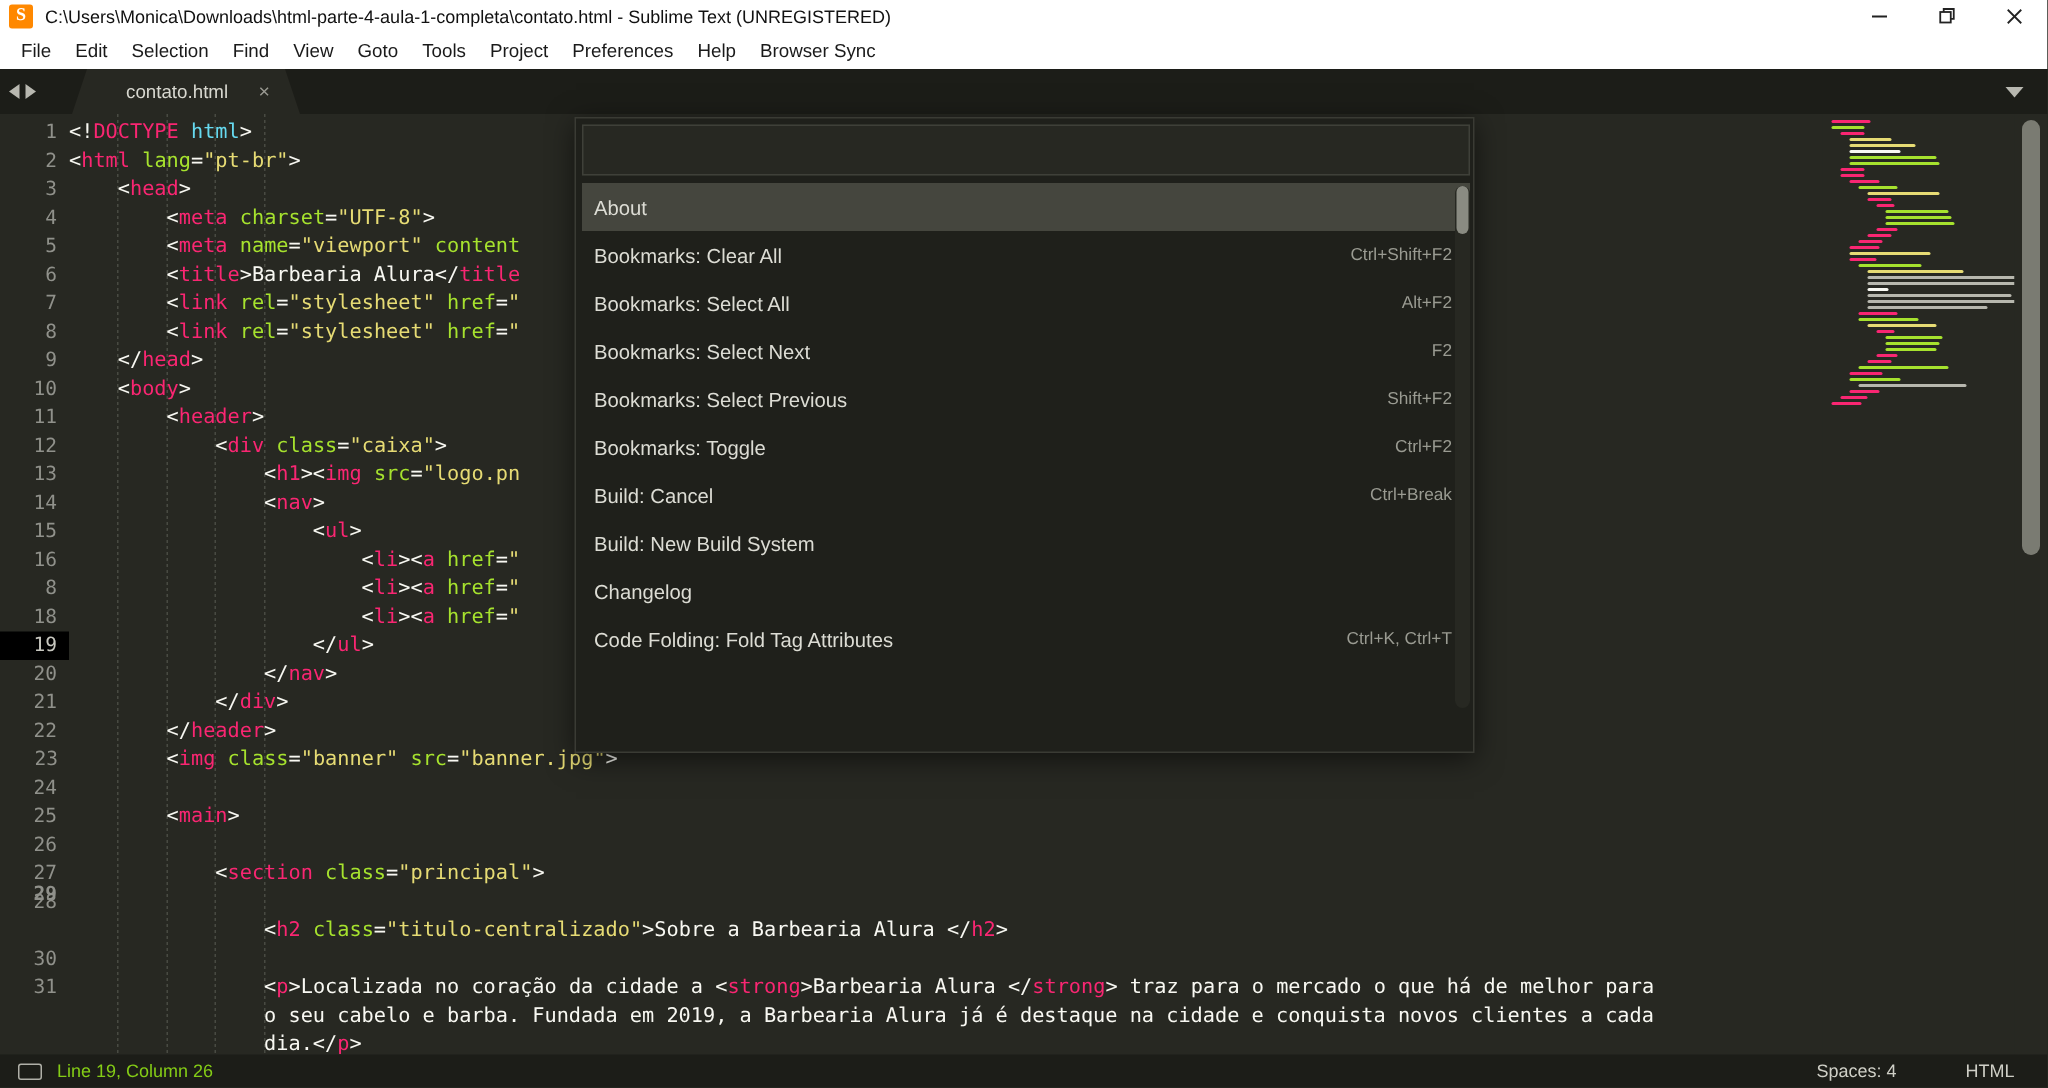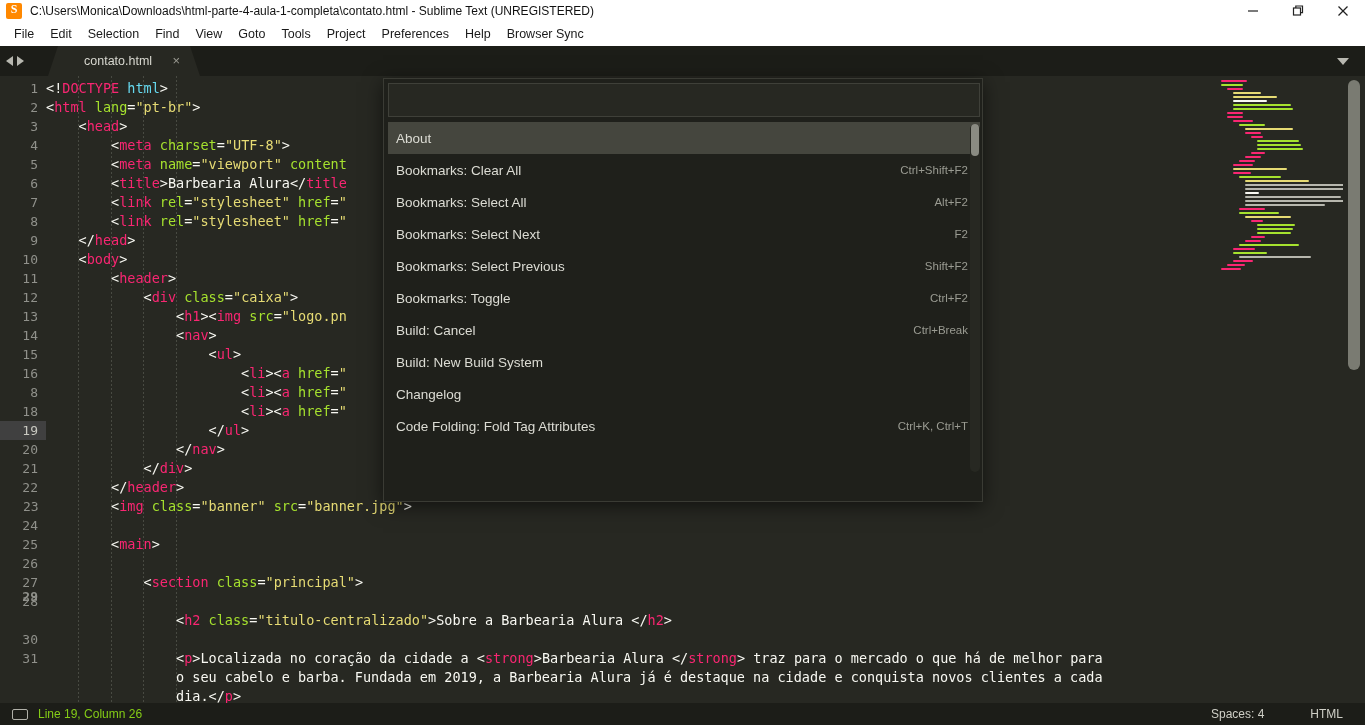--- a/index.html
+++ b/index.html
@@ -123,21 +123,21 @@
     width: 46px; height: 627px;
     background: #272822;
   }
   .ln {
     position: absolute; left: 0; width: 46px;
     height: 19px; line-height: 19px;
     text-align: right; padding-right: 8px;
     font-family: "DejaVu Sans Mono", monospace;
     font-size: 13px; color: #90918b;
   }
-  .ln.cur { background: #404040; color: #c8c8c0; }
+  .ln.cur { background: #000000; color: #c8c8c0; }
 
   #codearea {
     position: absolute; left: 46px; top: 0;
     width: 1169px; height: 627px;
     overflow: hidden;
   }
   .cl {
     position: absolute; left: 0;
     height: 19px; line-height: 19px;
     white-space: pre;

